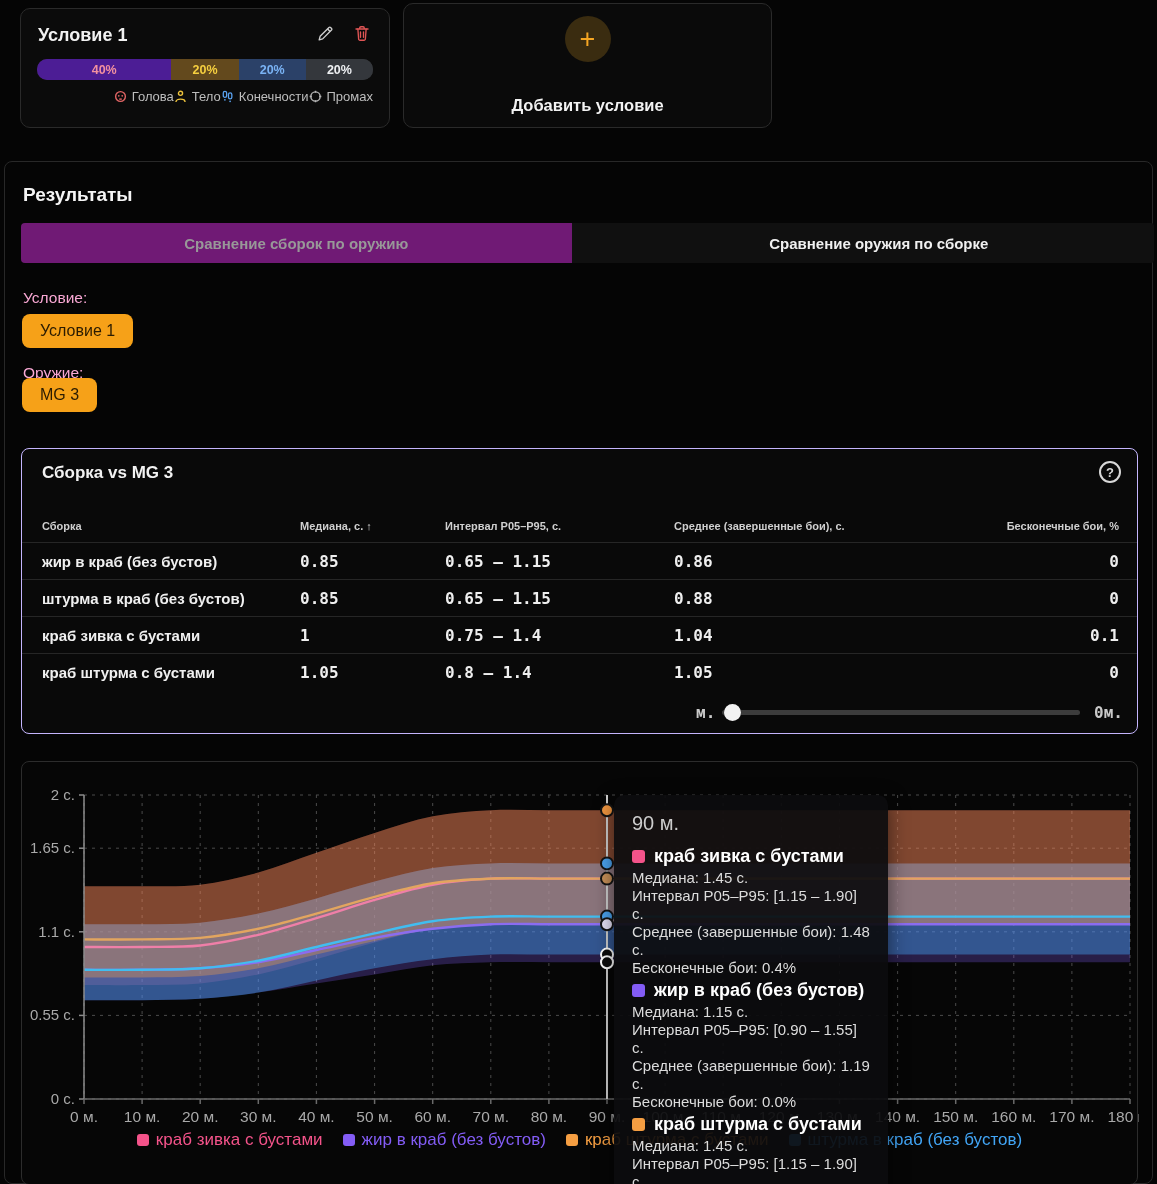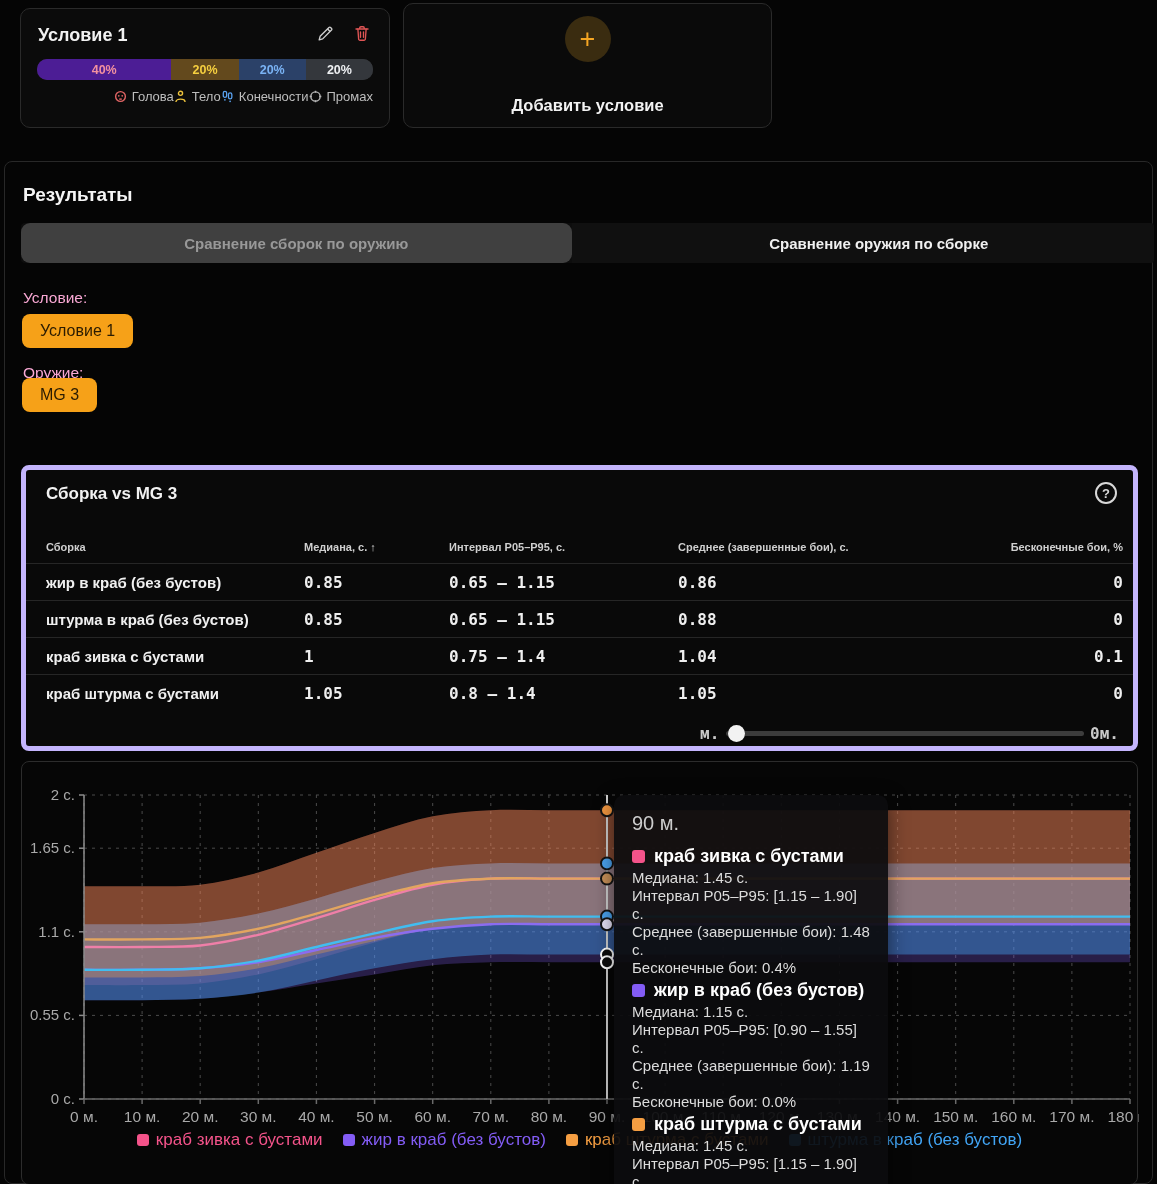--- a/index.html
+++ b/index.html
@@ -28,31 +28,31 @@
   .add-label { font-size:16.5px; font-weight:700; color:#f2f2f2;margin-top:20px; }
 
   
   .results { left:4px; top:161px; width:1149px; height:1023px; background:#050505;
              border:1px solid #282828; border-radius:8px; }
   .res-title { position:absolute; left:18px; top:22px; font-size:19px; font-weight:600; color:#f5f5f5; }
   .tabbar { position:absolute; left:16px; top:61px; width:1133px; height:40px; display:flex;
             border-radius:4px; overflow:hidden; background:#0d0d0d; }
   .tab { flex:1; display:flex; align-items:center; justify-content:center; font-size:15px;
          font-weight:700; cursor:pointer; }
-  .tab.active { background:#404040; color:#989898;border-radius:9px; }
+  .tab.active { background:#701a75; color:#989898; }
   .tab:not(.active) { background:#101010; color:#f0f0f0;padding-left:32px; }
 
   .filter-label { position:absolute; left:18px; font-size:15.5px; color:#f9a8d4; }
   .chip { position:absolute; left:17px; height:34px; background:#f6a118; color:#2b1c02;
           border:none; border-radius:8px; font-size:16px; font-family:inherit;
           padding:0 18px; cursor:pointer; }
 
   
-  .table-card { position:absolute; left:16px; top:303px; width:1117px; height:286px;
-                background:#090909; border:5px solid #c4b5fd; border-radius:8px; }
+  .table-card { position:absolute; left:16px; top:286px; width:1117px; height:286px;
+                background:#090909; border:1px solid #c4b5fd; border-radius:8px; }
   .tc-title { position:absolute; left:20px; top:14px; font-size:17px; font-weight:600; color:#f2f2f2; }
   .help { position:absolute; right:16px; top:12px; width:22px; height:22px; border-radius:50%;
           border:2px solid #d8d8d8; color:#d8d8d8; font-size:13px; font-weight:700;
           display:flex; align-items:center; justify-content:center; cursor:pointer; background:none; }
   .t-grid { display:grid; grid-template-columns:258px 145px 229px 330px 115px; padding:0 20px; align-items:center; }
   .t-header { position:absolute; left:0; top:62px; width:100%; height:30px;
               font-size:11px; font-weight:700; color:#cfcfcf; }
   .t-header .num-h:last-child, .t-row .num:last-child { text-align:right; }
   .t-rows { position:absolute; left:0; top:93px; width:100%; }
   .t-row { height:37px; border-top:1px solid #262626; }

